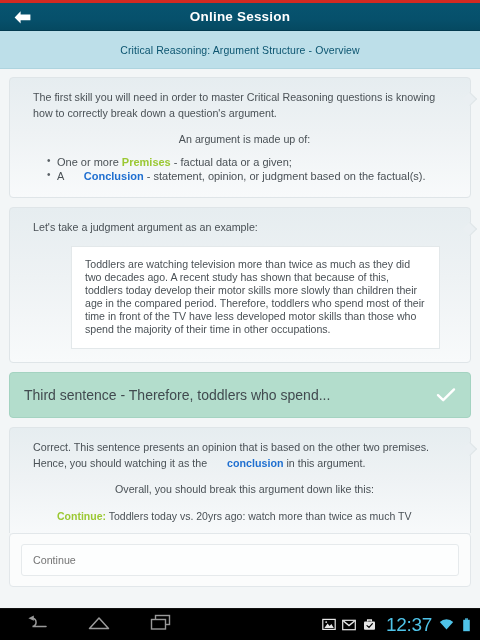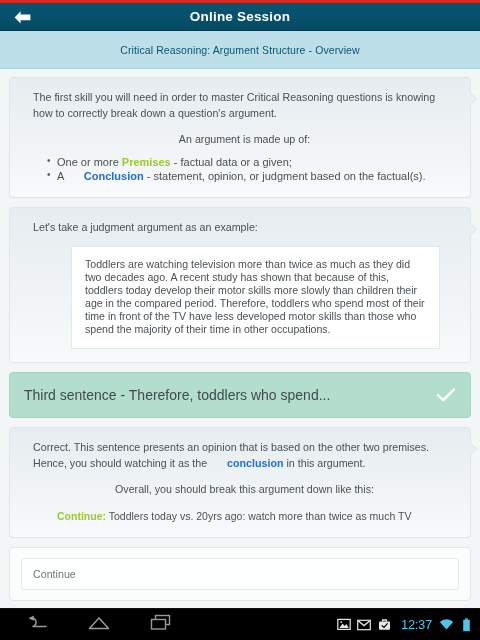--- a/index.html
+++ b/index.html
@@ -145,21 +145,21 @@
     position: relative;
   }
   .nav-left { display: flex; align-items: center; gap: 36px; padding-left: 24px; }
   .nav-btn { width: 26px; height: 22px; display: flex; align-items: center; justify-content: center; cursor: pointer; }
   .nav-right {
     position: absolute; right: 6px; top: 0; bottom: 0;
     display: flex; align-items: center; gap: 5px;
   }
   .status-icon { width: 15px; height: 15px; display: flex; align-items: center; justify-content: center; }
   .clock {
-    color: #4fc3e8; font-size: 13px; letter-spacing: -.3px;
+    color: #4fc3e8; font-size: 19px; letter-spacing: -.3px;
     font-family: "Liberation Sans", sans-serif; margin: 0 2px 0 4px;
     line-height: 1;
   }
 </style>
 </head>
 <body>
 
 <div id="app">
 
   <div class="red-strip"></div>
@@ -209,21 +209,21 @@
     <div class="card tail-right">
       <div class="p"><span>Correct. This sentence presents an opinion that is based on the other two premises. Hence, you should watching it as the </span><span class="kw-conclusion">conclusion</span><span> in this argument.</span></div>
       <div class="p">Overall, you should break this argument down like this:</div>
 
       <div class="break-row"><span class="kw-premise">Continue:</span><span> Toddlers today vs. 20yrs ago: watch more than twice as much TV</span></div>
 
     </div>
 
   </div>
 
-  <div style="padding-bottom:7px">
+  <div style="padding-bottom:21px">
     <div class="continue-card tail-left">
       <input class="continue-input" type="text" placeholder="Continue" style="">
     </div>
   </div>
 
   <div class="navbar">
     <div class="nav-left">
       <div class="nav-btn">
         <span>
           <svg width="22" height="16" viewBox="0 0 22 16">

